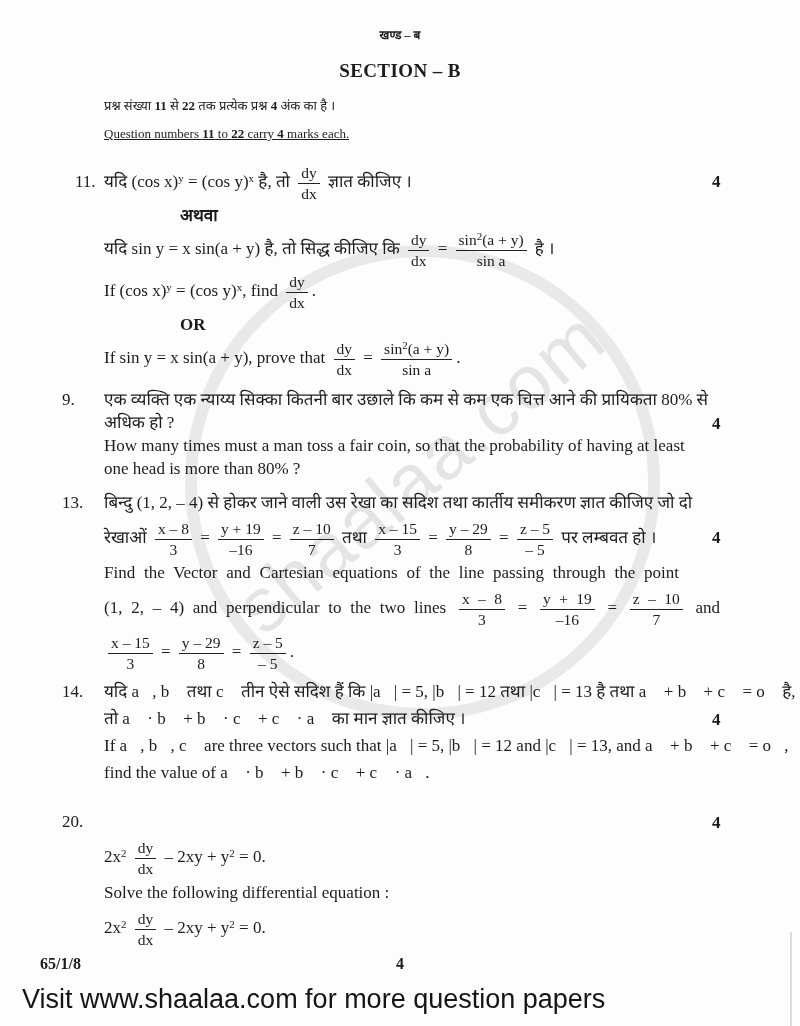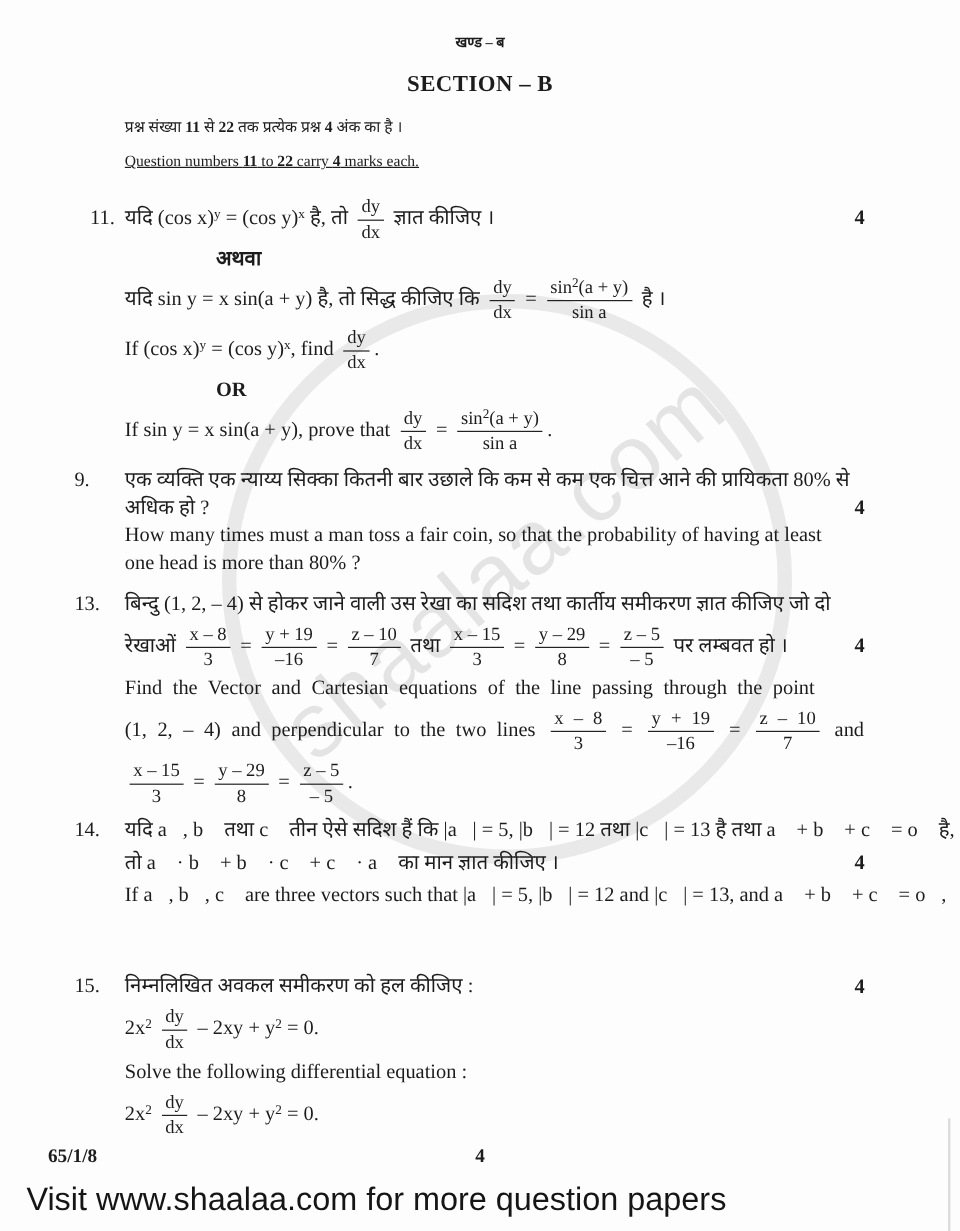--- a/index.html
+++ b/index.html
@@ -95,28 +95,29 @@
       <div class="row tall" style="height: 44px; line-height: 44px;"><span>रेखाओं <span class="frac"><span class="fnum">x – 8</span><span class="fden">3</span></span> = <span class="frac"><span class="fnum">y + 19</span><span class="fden">–16</span></span> = <span class="frac"><span class="fnum">z – 10</span><span class="fden">7</span></span> तथा <span class="frac"><span class="fnum">x – 15</span><span class="fden">3</span></span> = <span class="frac"><span class="fnum">y – 29</span><span class="fden">8</span></span> = <span class="frac"><span class="fnum">z – 5</span><span class="fden">– 5</span></span> पर लम्बवत हो ।</span><span class="marks">4</span></div>
       <div class="row wide" style="height: 26px; line-height: 26px;"><span>Find the Vector and Cartesian equations of the line passing through the point</span></div>
       <div class="row tall wide" style="height: 44px; line-height: 44px;"><span>(1, 2, – 4) and perpendicular to the two lines <span class="frac"><span class="fnum">x – 8</span><span class="fden">3</span></span> = <span class="frac"><span class="fnum">y + 19</span><span class="fden">–16</span></span> = <span class="frac"><span class="fnum">z – 10</span><span class="fden">7</span></span> and</span></div>
       <div class="row tall" style="height: 44px; line-height: 44px;"><span><span class="frac"><span class="fnum">x – 15</span><span class="fden">3</span></span> = <span class="frac"><span class="fnum">y – 29</span><span class="fden">8</span></span> = <span class="frac"><span class="fnum">z – 5</span><span class="fden">– 5</span></span>.</span></div>
       <span class="qnum" style="top: 0px; line-height: 26px;">13.</span>
     </div>
     <div class="q" style="top: 678px;">
       <div class="row" style="height: 27px; line-height: 27px;"><span>यदि a⃗, b⃗ तथा c⃗ तीन ऐसे सदिश हैं कि |a⃗| = 5, |b⃗| = 12 तथा |c⃗| = 13 है तथा a⃗ + b⃗ + c⃗ = o⃗ है,</span></div>
       <div class="row" style="height: 27px; line-height: 27px;"><span>तो a⃗ · b⃗ + b⃗ · c⃗ + c⃗ · a⃗ का मान ज्ञात कीजिए ।</span><span class="marks">4</span></div>
       <div class="row" style="height: 27px; line-height: 27px;"><span>If a⃗, b⃗, c⃗ are three vectors such that |a⃗| = 5, |b⃗| = 12 and |c⃗| = 13, and a⃗ + b⃗ + c⃗ = o⃗,</span></div>
+      <div class="row" style="height: 27px; line-height: 27px;"><span>find the value of a⃗ · b⃗ + b⃗ · c⃗ + c⃗ · a⃗.</span></div>
       <span class="qnum" style="top: 0px; line-height: 27px;">14.</span>
     </div>
     <div class="q" style="top: 808px;">
-      <div class="row" style="height: 27px; line-height: 27px;"><span>निम्नलिखित अवकल समीकरण को हल कीजिए :</span><span class="marks">4</span></div>
+      <div class="row" style="height: 27px; line-height: 27px;"><span class="marks">4</span></div>
       <div class="row tall" style="height: 44px; line-height: 44px;"><span>2x<sup>2</sup> <span class="frac"><span class="fnum">dy</span><span class="fden">dx</span></span> – 2xy + y<sup>2</sup> = 0.</span></div>
       <div class="row" style="height: 27px; line-height: 27px;"><span>Solve the following differential equation :</span></div>
       <div class="row tall" style="height: 44px; line-height: 44px;"><span>2x<sup>2</sup> <span class="frac"><span class="fnum">dy</span><span class="fden">dx</span></span> – 2xy + y<sup>2</sup> = 0.</span></div>
-      <span class="qnum" style="top: 0px; line-height: 27px;">15.</span>
+      <span class="qnum" style="top: 0px; line-height: 27px;">20.</span>
     </div>
   </div>
 
 <div class="footer">
   <span class="code">65/1/8</span>
   <span class="pageno">4</span>
 </div>
 
 <div class="banner">Visit www.shaalaa.com for more question papers</div>
 <div class="edge"></div>

